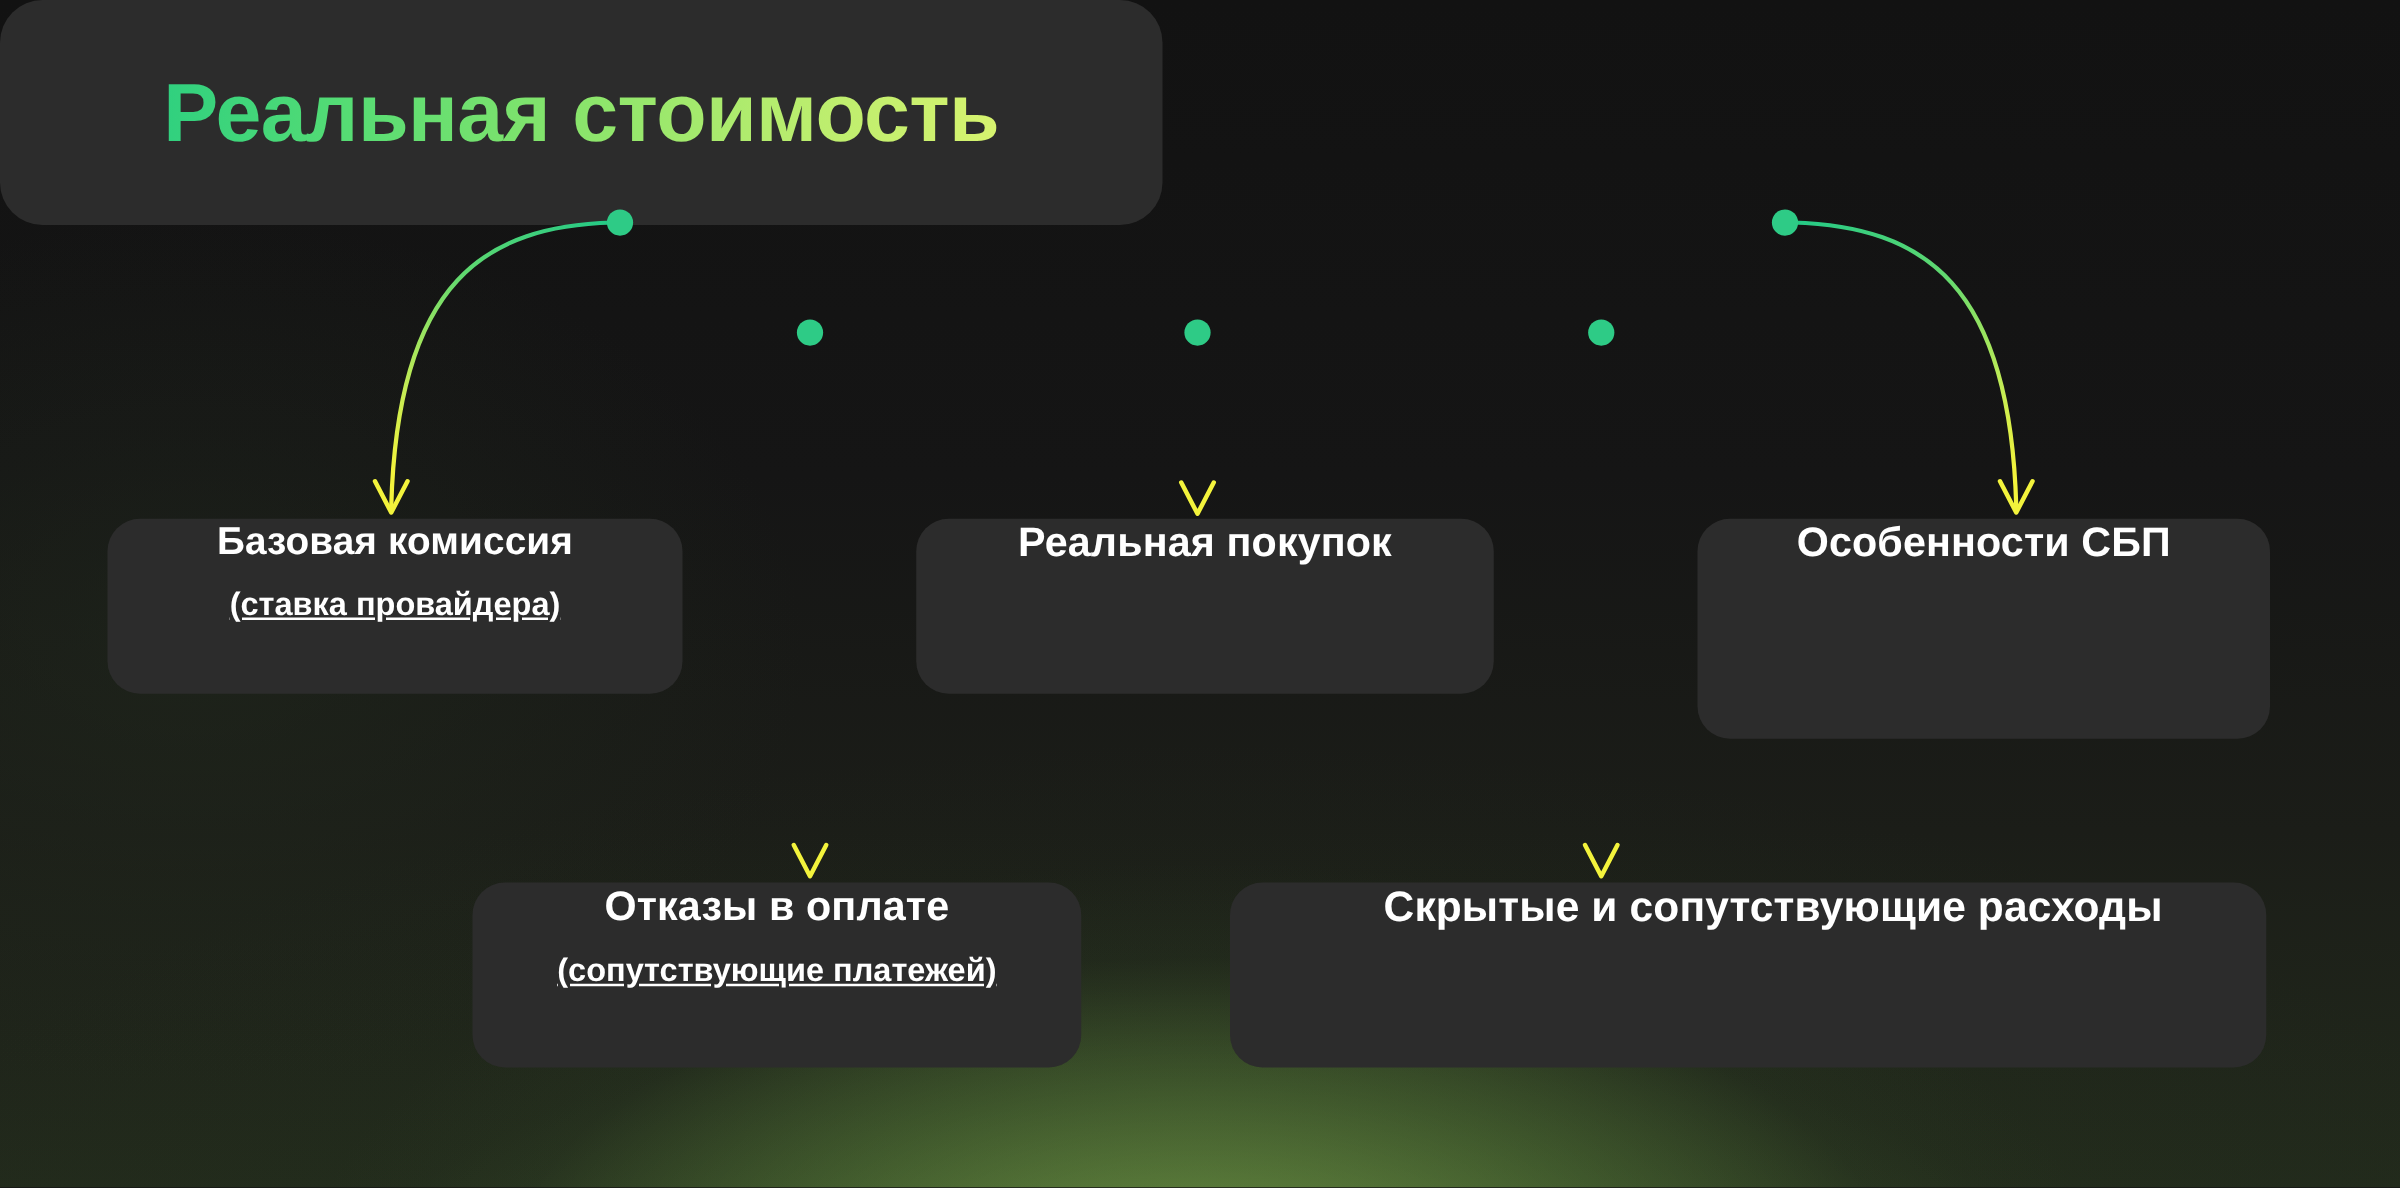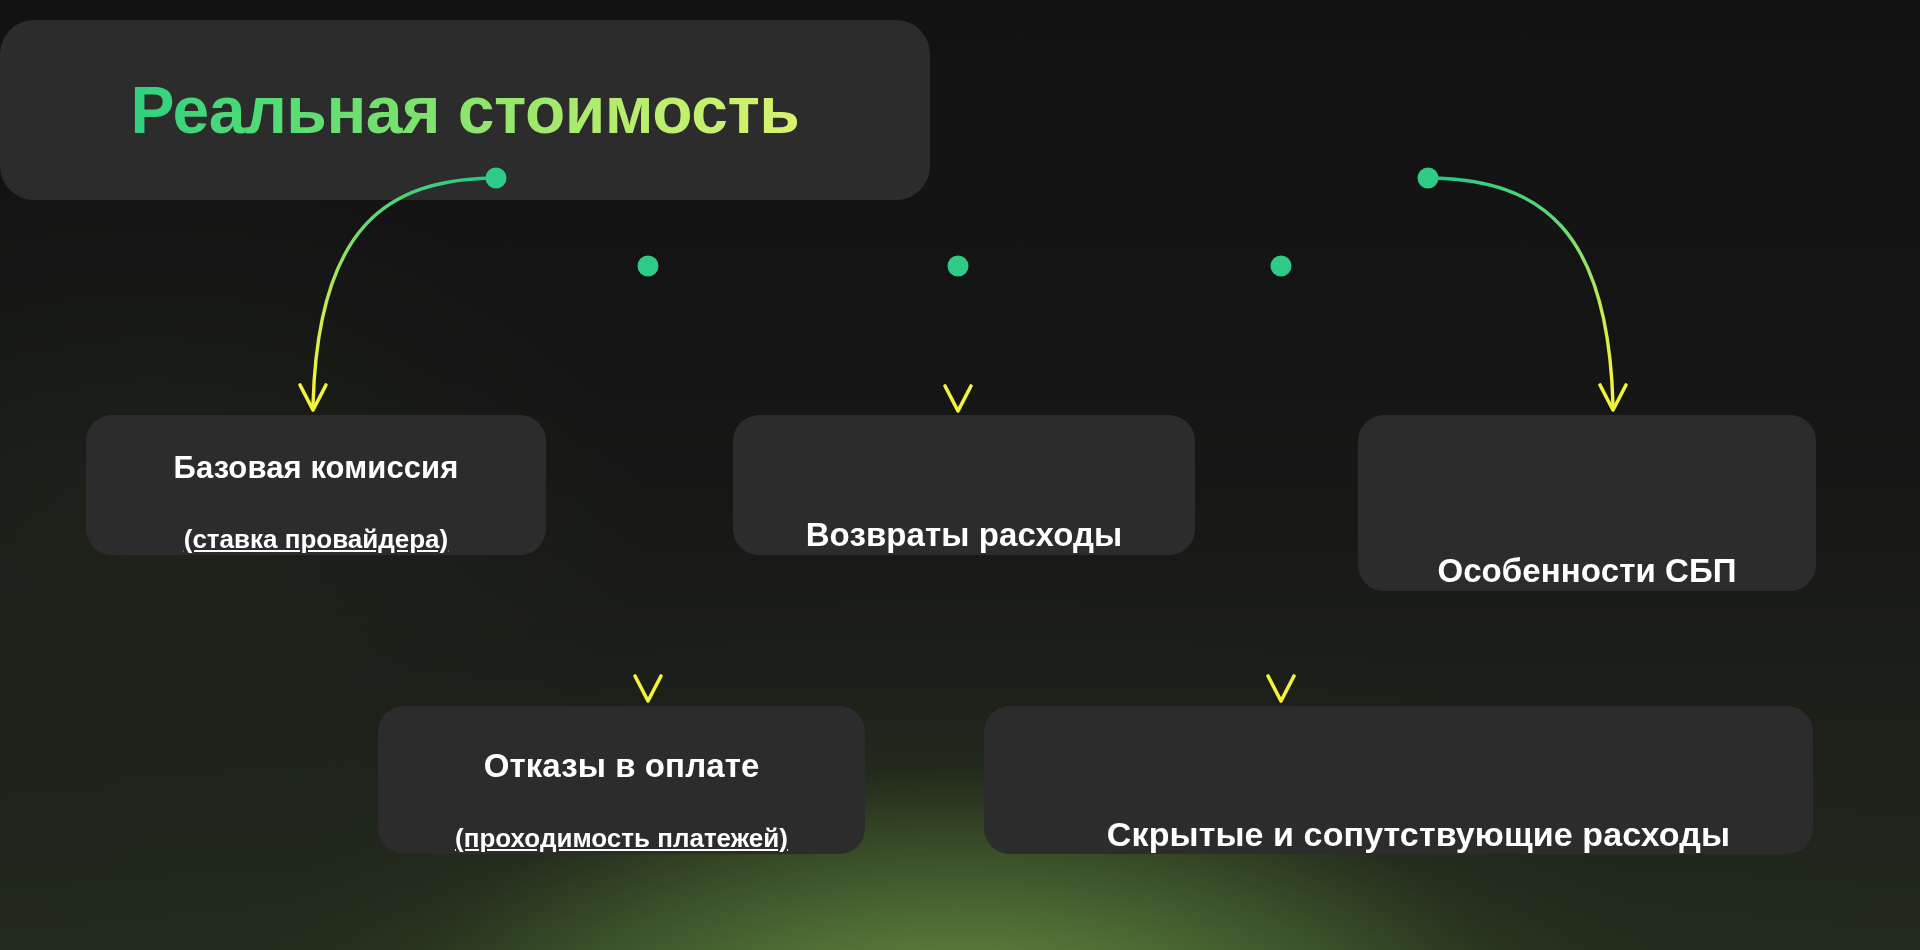--- a/index.html
+++ b/index.html
@@ -34,24 +34,23 @@
   }
 
   
   .card {
     position: absolute;
     background: #2c2c2c;
     border-radius: 26px;
     display: flex;
     flex-direction: column;
     align-items: center;
-    justify-content: flex-end;
+    justify-content: flex-start;
     text-align: center;
     color: #ffffff;
-    gap: 21px;
   }
 
   .card .line1 {
     font-size: 31px;
     font-weight: 700;
     letter-spacing: 0.1px;
     line-height: 1.18;
     white-space: nowrap;
   }
   .card .line2 {
@@ -67,21 +66,20 @@
   #root-card {
     left: 498px;
     top: 85px;
     width: 930px;
     height: 180px;
     background: #2c2c2c;
     border-radius: 34px;
     display: flex;
     align-items: center;
     justify-content: center;
-    margin-top: 20px;
   }
   #root-title {
     font-size: 66px;
     font-weight: 800;
     letter-spacing: -0.5px;
     white-space: nowrap;
     background: linear-gradient(95deg, #2fd07f 0%, #55dc74 22%, #86e46b 48%, #b4ec6e 72%, #d7f36f 100%);
     -webkit-background-clip: text;
     background-clip: text;
     color: transparent;
@@ -170,29 +168,29 @@
   <div id="root-card">
     <div id="root-title">Реальная стоимость</div>
   </div>
 
   <div class="card" id="card-base">
     <div class="line1">Базовая комиссия</div>
     <div class="line2">(ставка провайдера)</div>
   </div>
 
   <div class="card" id="card-refunds">
-    <div class="line1">Возвраты расходы</div>
+    <div class="line1">Реальная покупок</div>
   </div>
 
   <div class="card" id="card-sbp">
     <div class="line1">Особенности СБП</div>
   </div>
 
   <div class="card" id="card-declines">
     <div class="line1">Отказы в оплате</div>
-    <div class="line2">(проходимость платежей)</div>
+    <div class="line2">(сопутствующие платежей)</div>
   </div>
 
   <div class="card" id="card-hidden">
     <div class="line1">Скрытые и сопутствующие расходы</div>
   </div>
 
 </div>
 
 </body></html>

